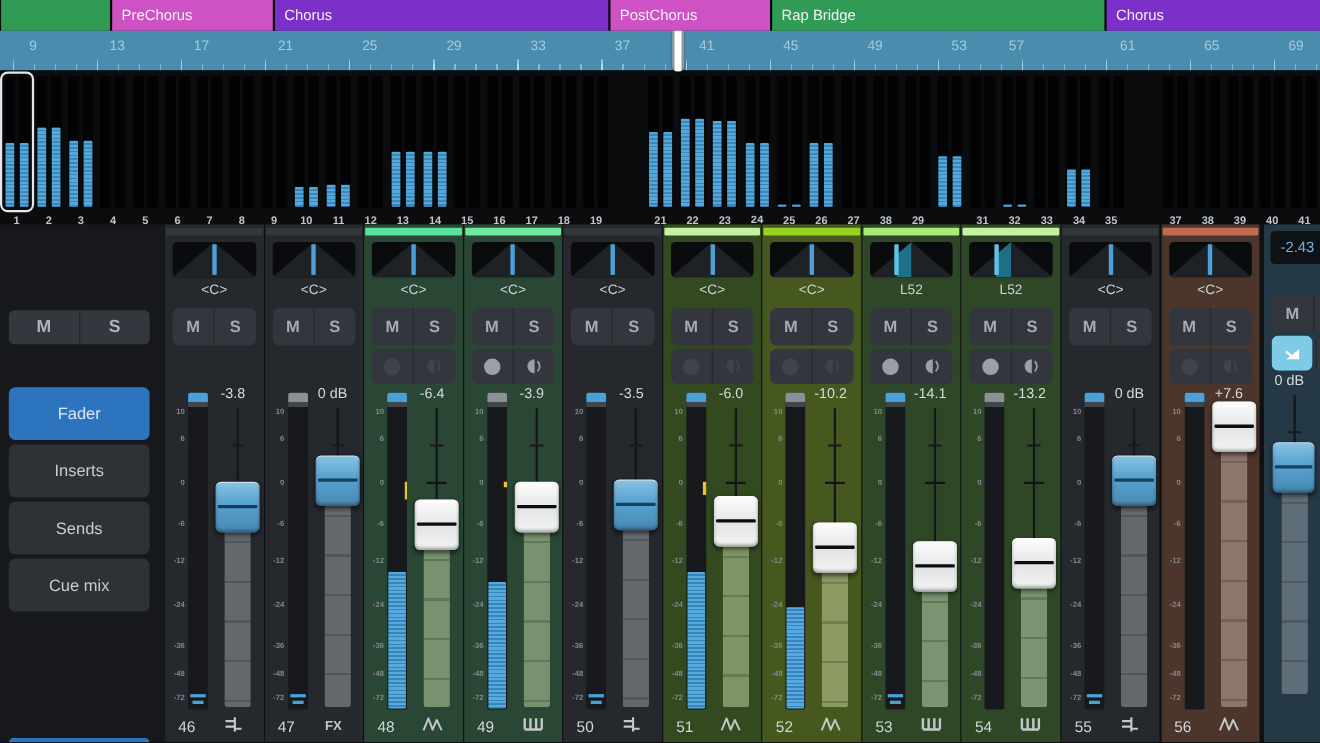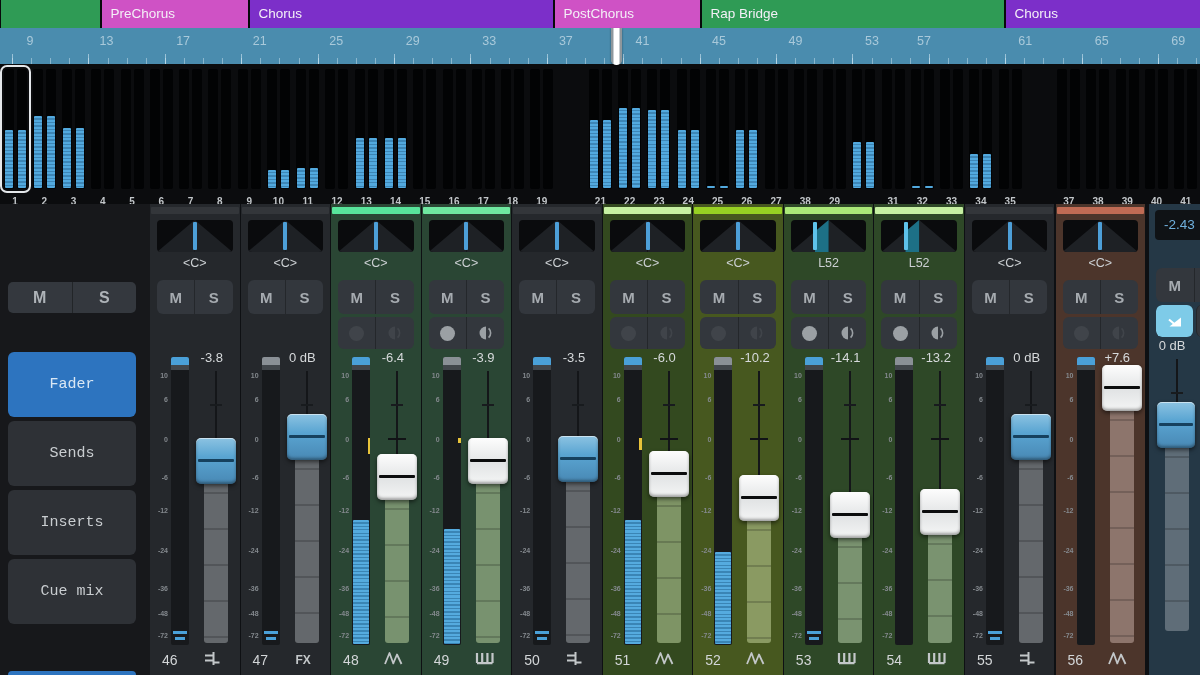--- a/index.html
+++ b/index.html
@@ -35,22 +35,22 @@
     background:repeating-linear-gradient(180deg,#52a9de 0 2px,#3d86b6 2px 3.5px);}
   .bnum{position:absolute;top:129px;width:27px;text-align:center;font-size:10px;font-weight:bold;color:#c2c6c9;}
 
   
   #sidebar{position:absolute;left:0;top:204px;width:150px;bottom:0;background:#17181b;}
   #ms-global{position:absolute;left:8px;right:14px;top:78px;height:31px;display:flex;
     background:#34383e;border-radius:5px;overflow:hidden;}
   #ms-global button{flex:1;border:none;background:none;color:#aeb3b8;font-size:16px;font-weight:bold;font-family:inherit;}
   #ms-global button + button{border-left:1px solid #222528;}
   #menu{position:absolute;left:8px;right:14px;top:148px;}
-  .mitem{display:block;width:100%;height:65px;margin-bottom:4px;border:none;border-radius:6px;
-    background:#2e3136;color:#c9cdd0;font-size:15px;font-family:Liberation Mono, monospace;}
+  .mitem{display:block;width:100%;height:48px;margin-bottom:4px;border:none;border-radius:6px;
+    background:#2e3136;color:#c9cdd0;font-size:15px;font-family:Liberation Sans, sans-serif;}
   .mitem.active{background:#2d74bf;color:#d9e7f4;}
   #partial-btn{position:absolute;left:8px;right:14px;bottom:0;height:4px;background:#2d74bf;border-radius:4px 4px 0 0;}
 
   #strips{position:absolute;left:150px;top:204px;right:0;bottom:0;background:#0e1013;}
   .strip{position:absolute;top:0;bottom:0;width:89.5px;overflow:hidden;}
 
   .tag{height:7px;margin:3px 1px 0;border-radius:1px;background:#33363a;}
   .pan{position:relative;margin:6px 7px 0;height:32px;background:#0a0b0d;border-radius:4px;overflow:hidden;}
   .tri{position:absolute;top:0;bottom:0;width:50%;background:#1e2125;}
   .tri.l{left:0;clip-path:polygon(0 100%,100% 0,100% 100%);}
@@ -496,22 +496,22 @@
       </div>
     </div>
 
   <div id="sidebar">
     <div id="ms-global">
       <button>M</button>
       <button>S</button>
     </div>
     <nav id="menu">
         <button class="mitem active">Fader</button>
+        <button class="mitem">Inserts</button>
         <button class="mitem">Sends</button>
-        <button class="mitem">Inserts</button>
         <button class="mitem">Cue mix</button>
       </nav>
     <div id="partial-btn"></div>
   </div>
 
   <div id="strips">
       <div class="strip" style="left: 0px; background: rgb(37, 40, 44);">
     <div class="tag"></div>
     <div class="pan">
       <i class="tri l"></i>

